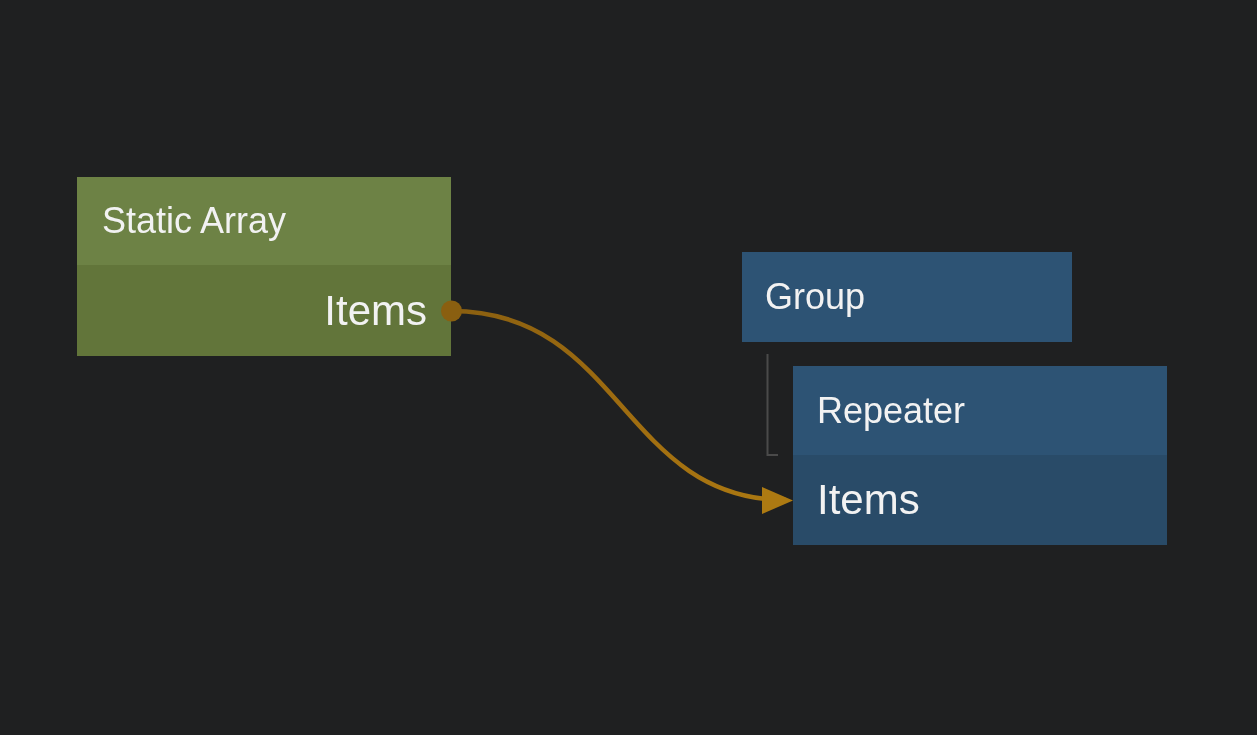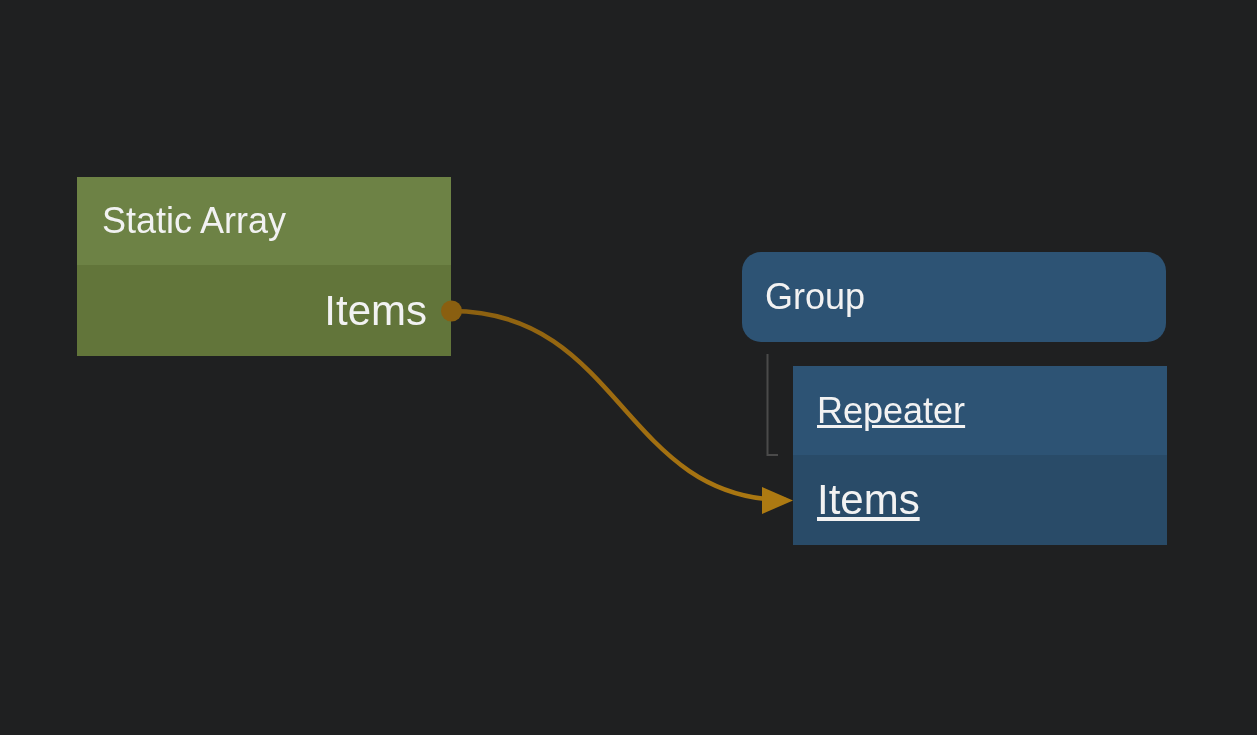--- a/index.html
+++ b/index.html
@@ -27,27 +27,27 @@
     height: 88px; background: var(--green_header);
     display: flex; align-items: center; padding-left: 25px;
   }
   #node-static-array .node-body {
     height: 91px; background: var(--green_body);
     display: flex; align-items: center; justify-content: flex-end; padding-right: 24px;
   }
 
   
   #node-group {
-    left: 742px; top: 252px; width: 424px; height: 90px;
+    left: 742px; top: 252px; width: 330px; height: 90px;
     background: var(--blue_header);
-    display: flex; align-items: center; padding-left: 23px; border-radius: 19px;
+    display: flex; align-items: center; padding-left: 23px;
   }
 
   
-  #node-repeater { left: 793px; top: 366px; width: 374px; text-decoration: underline; }
+  #node-repeater { left: 793px; top: 366px; width: 374px; }
   #node-repeater .node-header {
     height: 89px; background: var(--blue_header);
     display: flex; align-items: center; padding-left: 24px;
   }
   #node-repeater .node-body {
     height: 90px; background: var(--blue_body);
     display: flex; align-items: center; padding-left: 24px;
   }
 
   

